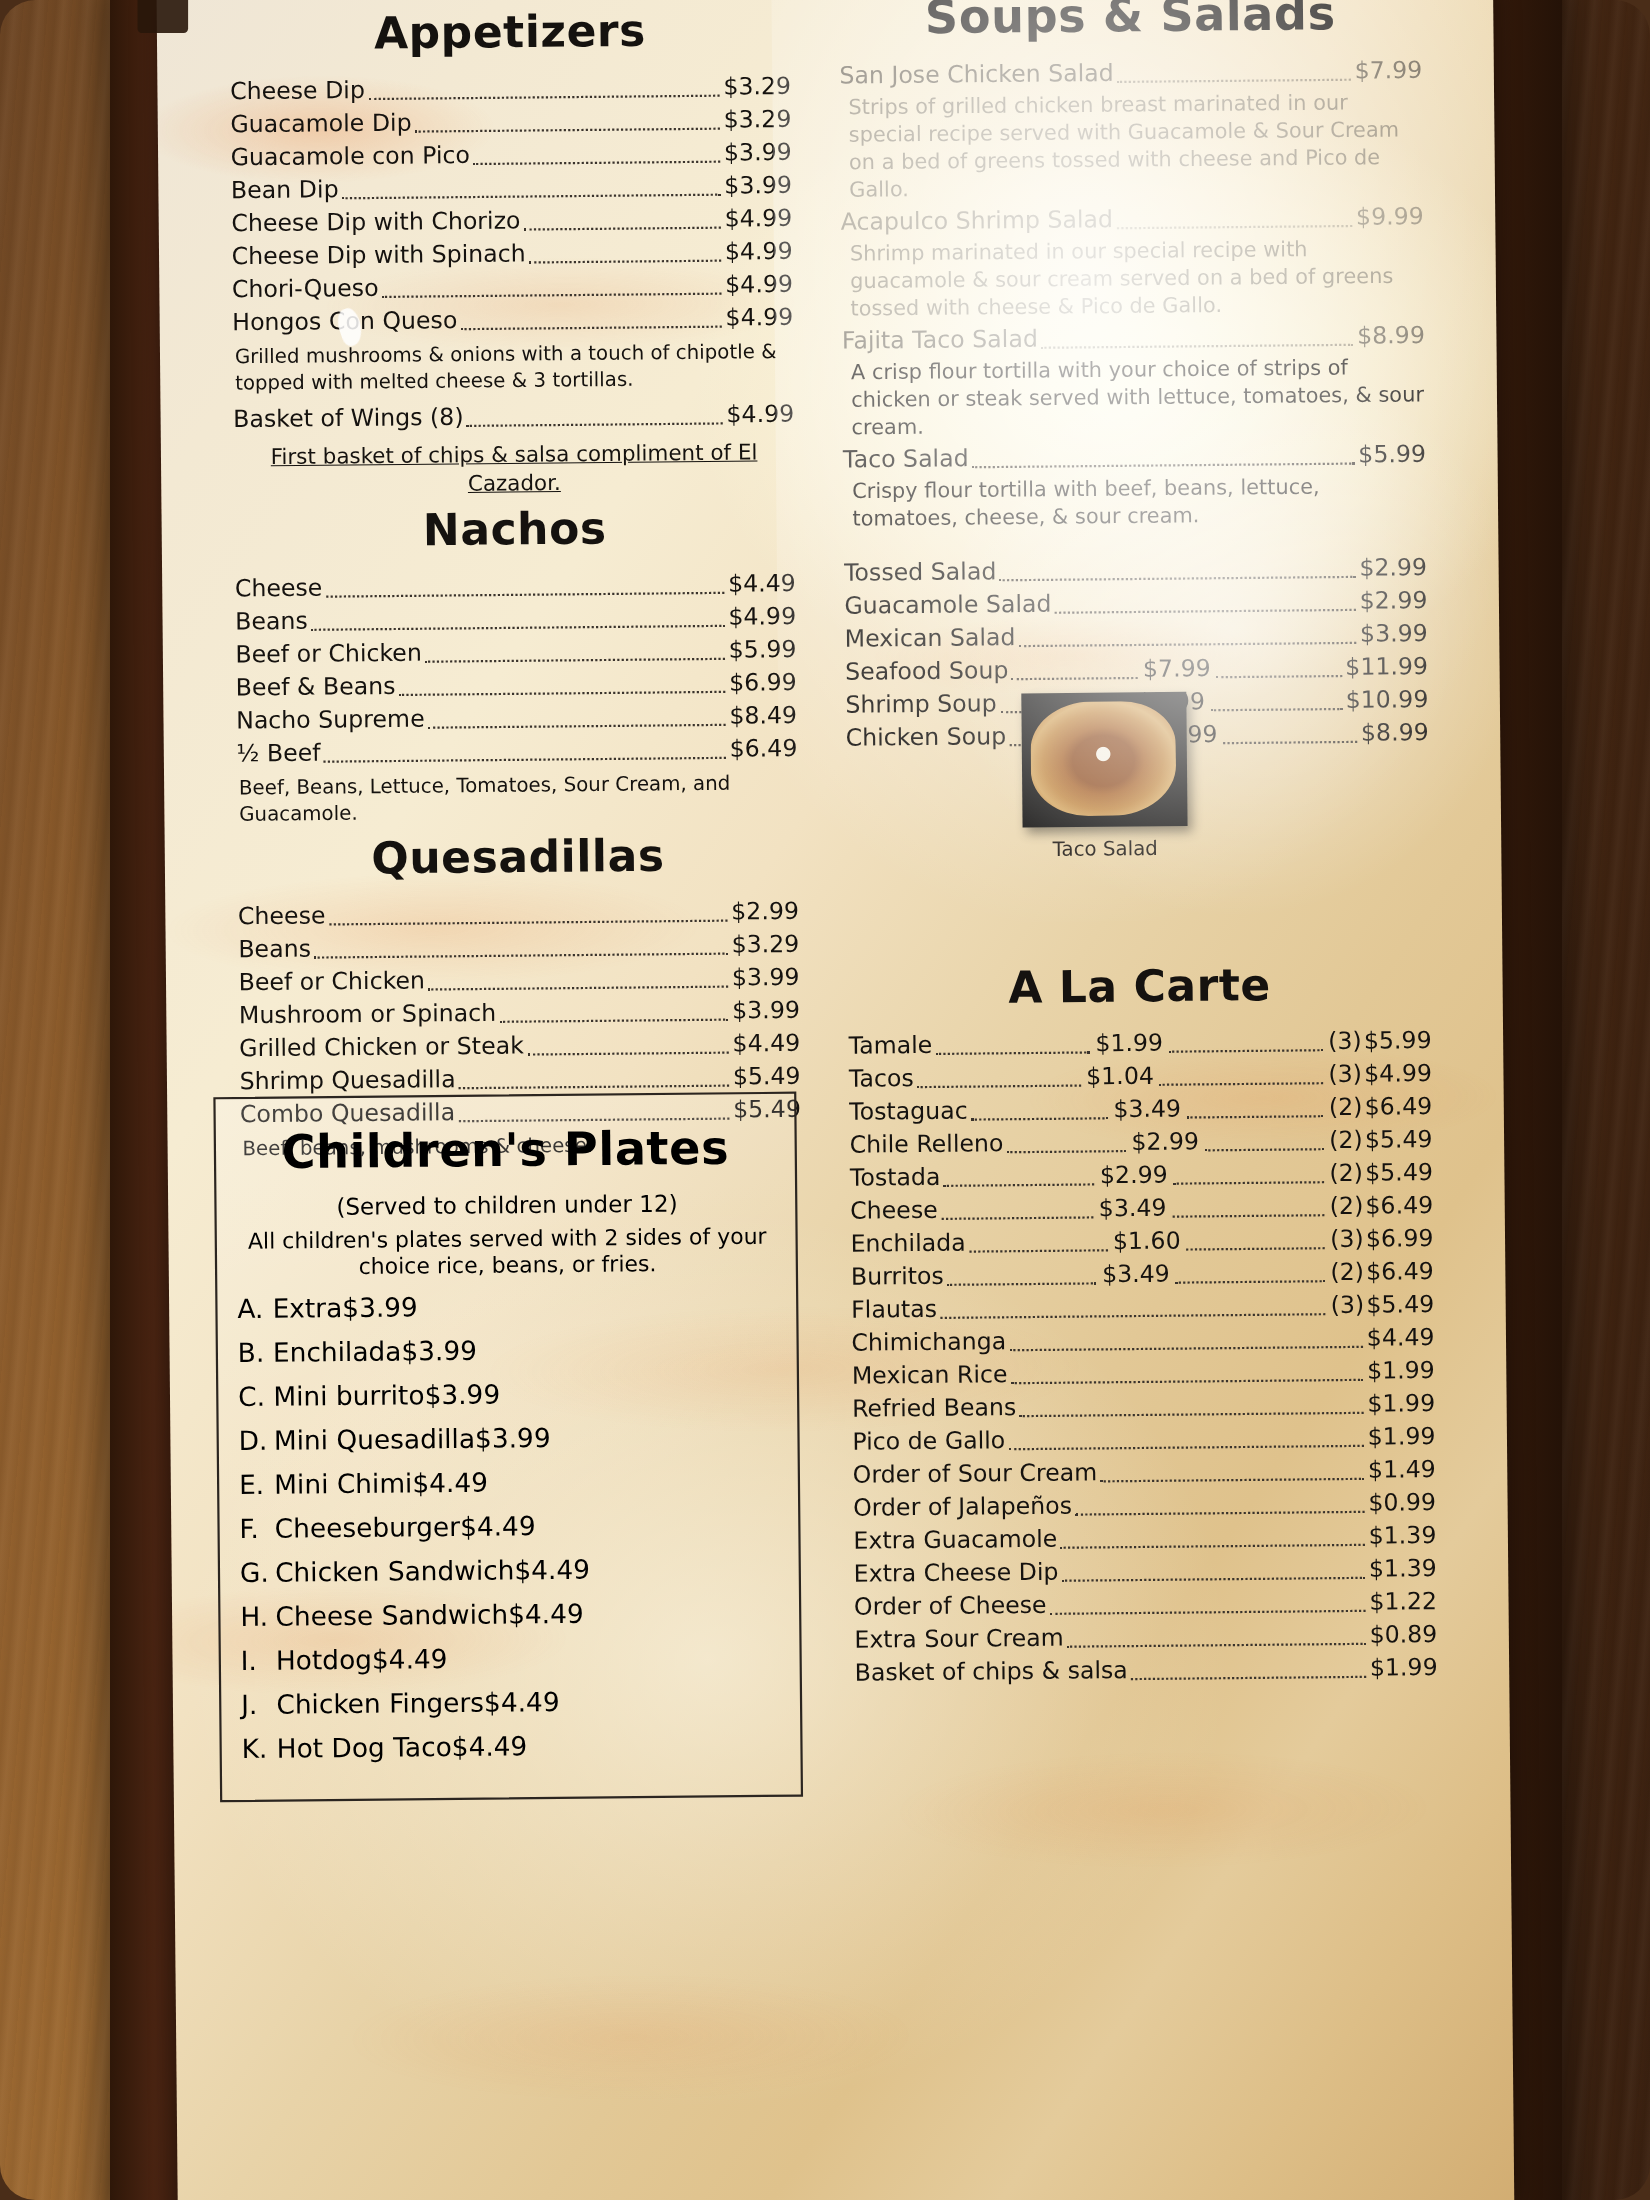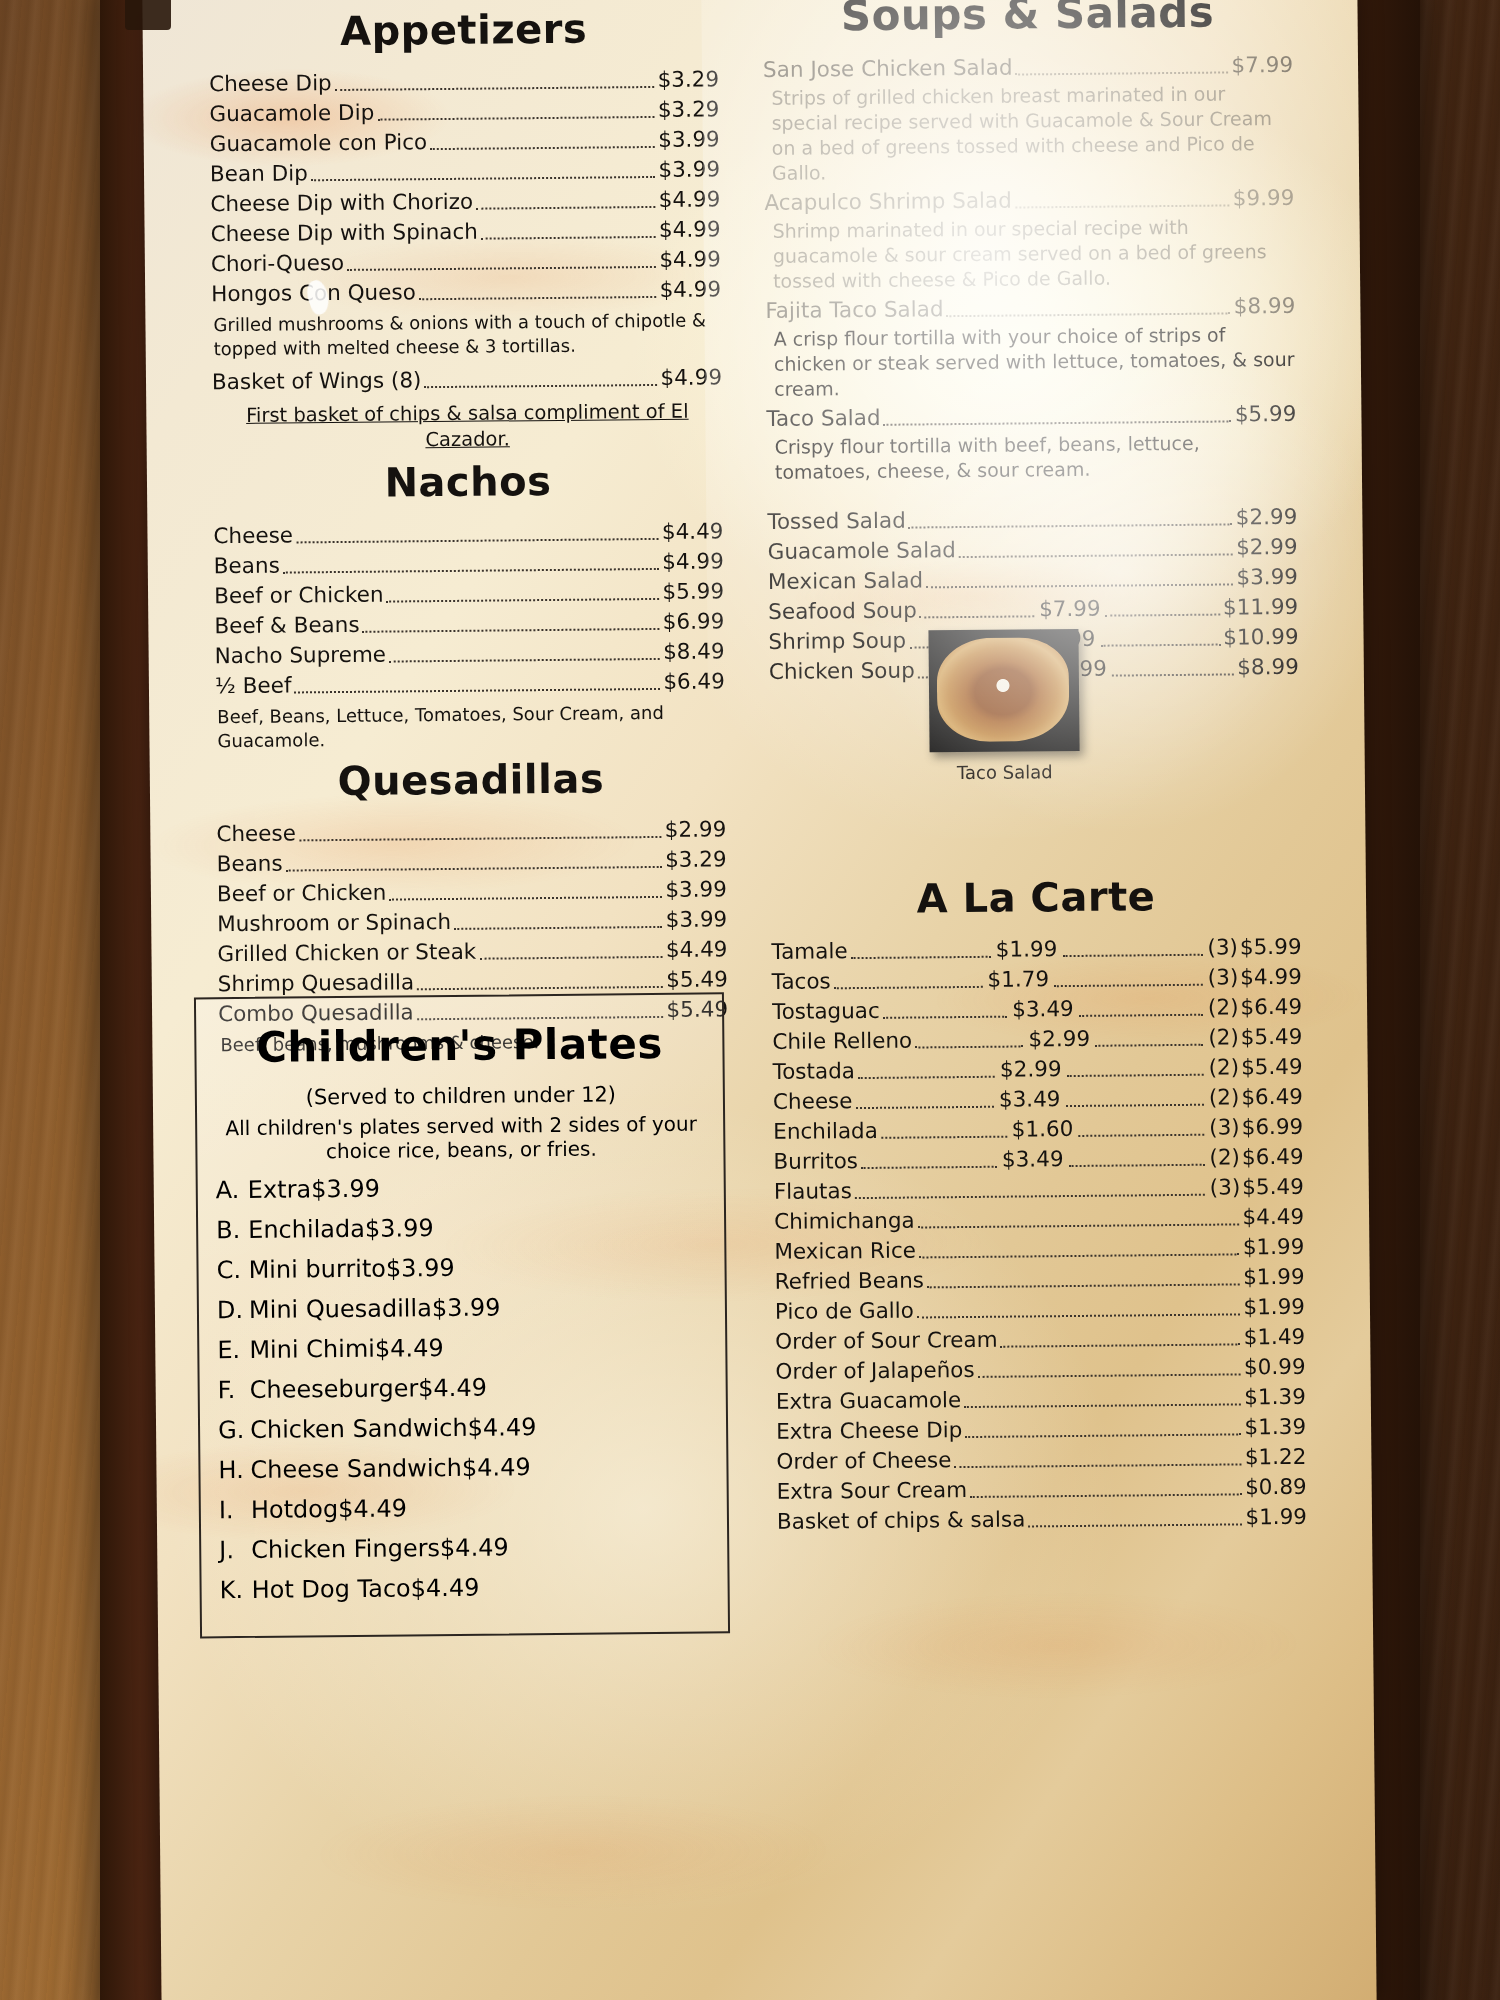--- a/index.html
+++ b/index.html
@@ -8,20 +8,21 @@
     background: #4a2d18;
   }
   #page {
     position: relative;
     width: 1500px;
     height: 2000px;
     overflow: hidden;
     font-family: "DejaVu Sans", sans-serif;
     background:
       linear-gradient(100deg, #6b4423 0%, #8a5a2b 10%, #a06c33 22%, #7d4f26 35%, #5c3519 48%, #4a2a14 60%, #3b2110 100%);
+    border-radius: 32px;
   }
   
   .wood-grain {
     position: absolute;
     inset: 0;
     background: repeating-linear-gradient(
       95deg,
       rgba(0,0,0,0.00) 0px,
       rgba(0,0,0,0.05) 7px,
       rgba(255,255,255,0.03) 14px,
@@ -529,21 +530,21 @@
           <span class="nm">Tamale</span>
           <span class="dots"></span>
           <span class="mid">$1.99</span>
           <span class="dots"></span>
           <span class="mid">(3)</span>
           <span class="pr">$5.99</span>
         </div>
         <div class="row">
           <span class="nm">Tacos</span>
           <span class="dots"></span>
-          <span class="mid">$1.79</span>
+          <span class="mid">$1.04</span>
           <span class="dots"></span>
           <span class="mid">(3)</span>
           <span class="pr">$4.99</span>
         </div>
         <div class="row">
           <span class="nm">Tostaguac</span>
           <span class="dots"></span>
           <span class="mid">$3.49</span>
           <span class="dots"></span>
           <span class="mid">(2)</span>

